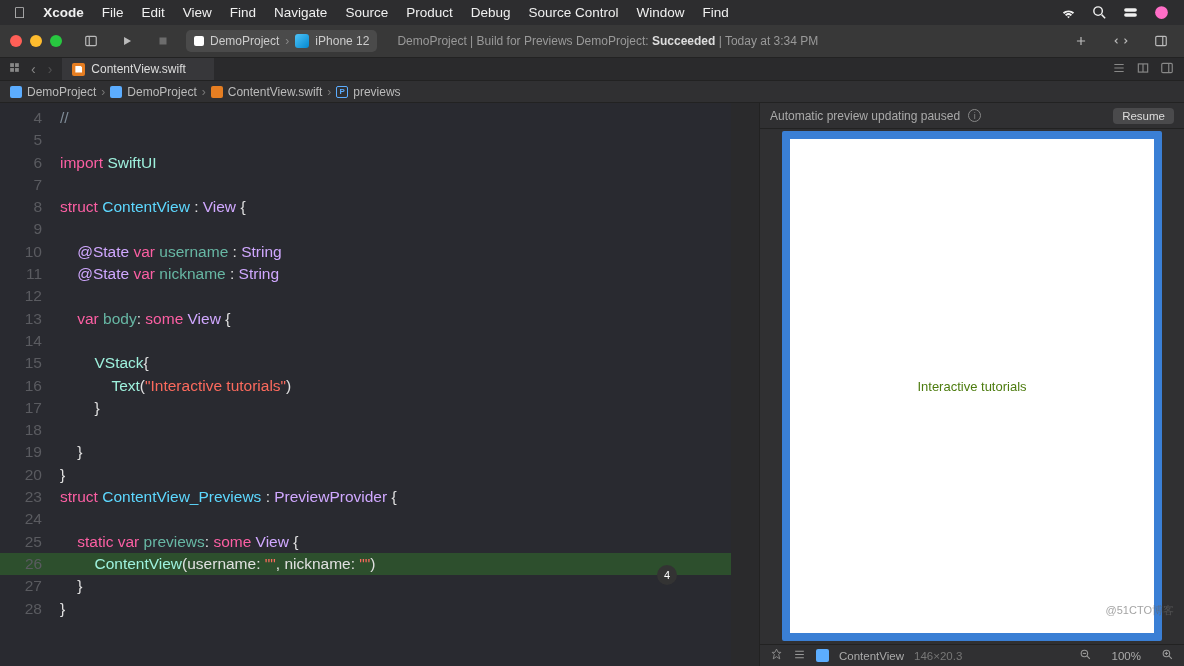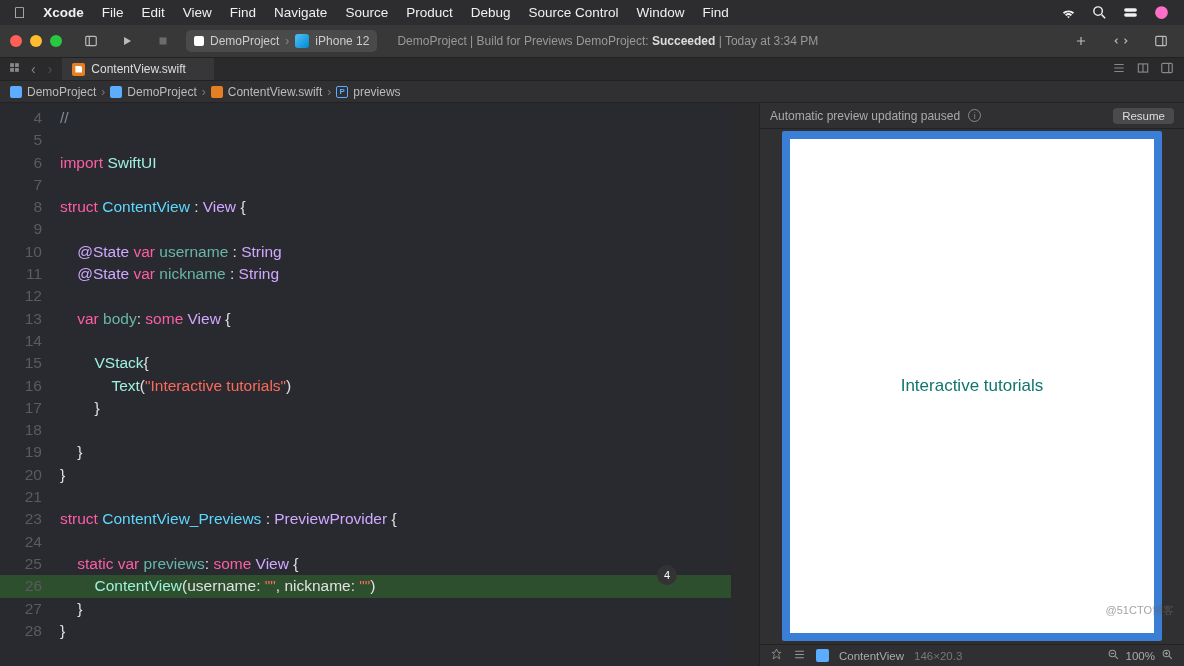--- a/index.html
+++ b/index.html
@@ -71,23 +71,23 @@
 .c-body{color:#67b7a4;}
 .issue-badge{position:absolute;right:54px;top:462px;width:20px;height:20px;border-radius:10px;background:#333;color:#fff;font-size:11px;display:flex;align-items:center;justify-content:center;}
 
 
 .preview { flex:1; background:#303032; display:flex; flex-direction:column; border-left:1px solid #222;margin-left:28px; }
 .preview-bar { height:26px; display:flex; align-items:center; padding:0 10px; font-size:12px; color:#aaa; gap:8px; border-bottom:1px solid #222; }
 .preview-bar .info{width:13px;height:13px;border-radius:50%;border:1px solid #888;display:flex;align-items:center;justify-content:center;font-size:9px;color:#888;}
 .resume-btn{margin-left:auto;background:#4a4a4c;padding:2px 9px;border-radius:4px;font-size:11.5px;color:#ddd;}
 .canvas { flex:1; background:#303032; display:flex; align-items:flex-start; justify-content:center; padding:0 22px; position:relative; overflow:hidden; }
 .device { width:380px; height:510px; background:#fff; border:8px solid #3a7fd5; border-radius:2px; display:flex; align-items:center; justify-content:center; margin-top:2px; }
-.device-text{color:#0f766e;font-size:17px;}
+.device-text{color:#4d7c0f;font-size:13px;}
 .preview-footer { height:22px; display:flex; align-items:center; padding:0 10px; font-size:11.5px; color:#aaa; gap:10px; border-top:1px solid #222; }
-.preview-footer .rt{margin-left:auto;display:flex;align-items:center;gap:6px;}
+.preview-footer .rt{margin-left:auto;display:flex;align-items:center;gap:20px;}
 .pfbtn svg{width:13px;height:13px;fill:#999;}
 .cvicon{width:13px;height:13px;background:#5cadff;border-radius:2px;}
 .watermark{position:absolute;right:10px;bottom:26px;color:#666;font-size:11px;opacity:.6;}
 </style>
 </head>
 <body>
 
 <div class="menubar">
   <span class="apple"></span>
   <span class="app">Xcode</span>
@@ -237,21 +237,20 @@
         <div class="line"><span class="gutter">11</span><span class="code"><span class="c-plain">    </span><span class="c-atstate">@State</span><span class="c-plain"> </span><span class="c-keyword">var</span><span class="c-plain"> </span><span class="c-id">nickname</span><span class="c-plain"> : </span><span class="c-ptype">String</span></span></div>
         <div class="line"><span class="gutter">12</span><span class="code"></span></div>
         <div class="line"><span class="gutter">13</span><span class="code"><span class="c-plain">    </span><span class="c-keyword">var</span><span class="c-plain"> </span><span class="c-body">body</span><span class="c-plain">: </span><span class="c-keyword">some</span><span class="c-plain"> </span><span class="c-ptype">View</span><span class="c-plain"> {</span></span></div>
         <div class="line"><span class="gutter">14</span><span class="code"></span></div>
         <div class="line"><span class="gutter">15</span><span class="code"><span class="c-plain">        </span><span class="c-type2">VStack</span><span class="c-plain">{</span></span></div>
         <div class="line"><span class="gutter">16</span><span class="code"><span class="c-plain">            </span><span class="c-type2">Text</span><span class="c-plain">(</span><span class="c-string">"Interactive tutorials"</span><span class="c-plain">)</span></span></div>
         <div class="line"><span class="gutter">17</span><span class="code"><span class="c-plain">        }</span></span></div>
         <div class="line"><span class="gutter">18</span><span class="code"></span></div>
         <div class="line"><span class="gutter">19</span><span class="code"><span class="c-plain">    }</span></span></div>
         <div class="line"><span class="gutter">20</span><span class="code"><span class="c-plain">}</span></span></div>
-        <div class="line"><span class="gutter">21</span><span class="code"></span></div>
         <div class="line"><span class="gutter">23</span><span class="code"><span class="c-keyword">struct</span><span class="c-plain"> </span><span class="c-type">ContentView_Previews</span><span class="c-plain"> : </span><span class="c-ptype">PreviewProvider</span><span class="c-plain"> {</span></span></div>
         <div class="line"><span class="gutter">24</span><span class="code"></span></div>
         <div class="line"><span class="gutter">25</span><span class="code"><span class="c-plain">    </span><span class="c-keyword">static</span><span class="c-plain"> </span><span class="c-keyword">var</span><span class="c-plain"> </span><span class="c-body">previews</span><span class="c-plain">: </span><span class="c-keyword">some</span><span class="c-plain"> </span><span class="c-ptype">View</span><span class="c-plain"> {</span></span></div>
         <div class="line hl"><span class="gutter">26</span><span class="code"><span class="c-plain">        </span><span class="c-type2">ContentView</span><span class="c-plain">(username: </span><span class="c-string">""</span><span class="c-plain">, nickname: </span><span class="c-string">""</span><span class="c-plain">)</span></span></div>
         <div class="line"><span class="gutter">27</span><span class="code"><span class="c-plain">    }</span></span></div>
         <div class="line"><span class="gutter">28</span><span class="code"><span class="c-plain">}</span></span></div>
       </div>
     <div class="issue-badge">4</div>
   </div>
 

